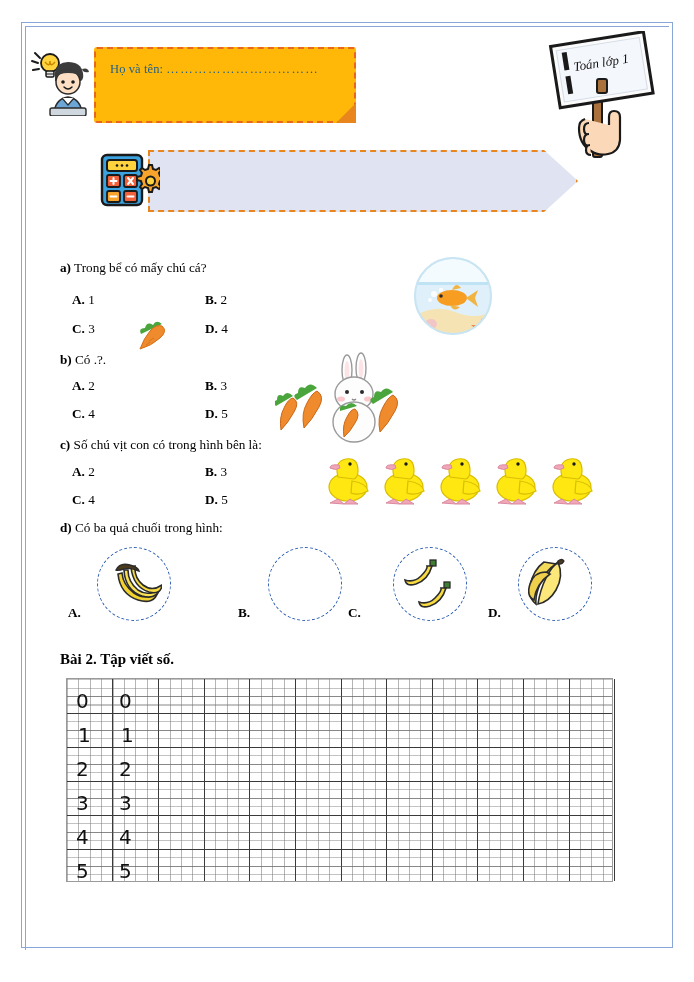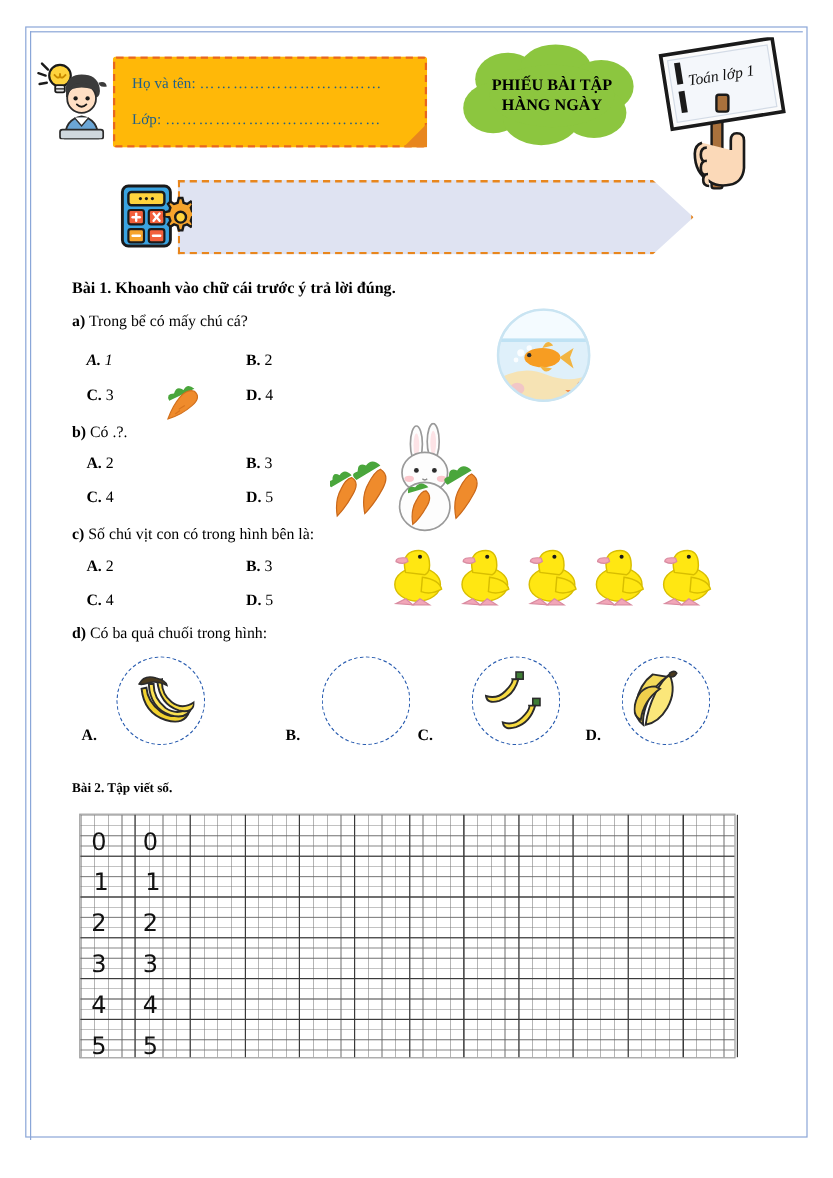--- a/index.html
+++ b/index.html
@@ -158,21 +158,21 @@
   .dlabel {
     position: absolute;
     font-size: 13.2px;
     font-weight: bold;
   }
 
   
   #ex2-title {
     position: absolute;
     left: 60px; top: 651px;
-    font-size: 11px;
+    font-size: 15px;
     font-weight: bold;
   }
   #write-grid {
     position: absolute;
     left: 66px; top: 678px;
     width: 547px; height: 204px;
     border: 1px solid #9a9a9a;
     background-color: #fff;
     background-image:
       
@@ -247,43 +247,22 @@
       <rect x="22" y="60" width="36" height="8" rx="2" fill="#cfd8de" stroke="#2b2b2b" stroke-width="1.4"></rect>
     </svg>
   </div>
 
   <div id="name-box">
     <div class="fold"></div>
     <div class="field-line" id="field-name">
       <span>Họ và tên:</span>
       <span class="dots">……………………………</span>
     </div>
-    <div class="field-line" id="field-class">
-      <span>Lớp:</span>
-      <span class="dots">…………………………………</span>
-    </div>
-  </div>
-
-  <div id="cloud-badge">
-    <svg width="158" height="88" viewBox="0 0 158 88">
-      <g fill="#8cc63f">
-        <ellipse cx="42" cy="30" rx="27" ry="22"></ellipse>
-        <ellipse cx="82" cy="22" rx="30" ry="21"></ellipse>
-        <ellipse cx="120" cy="36" rx="27" ry="22"></ellipse>
-        <ellipse cx="30" cy="54" rx="25" ry="21"></ellipse>
-        <ellipse cx="70" cy="62" rx="32" ry="23"></ellipse>
-        <ellipse cx="114" cy="58" rx="27" ry="21"></ellipse>
-        <ellipse cx="79" cy="44" rx="52" ry="26"></ellipse>
-      </g>
-    </svg>
-    <div id="cloud-text">
-      <span>PHIẾU BÀI TẬP</span>
-      <span>HÀNG NGÀY</span>
-    </div>
-  </div>
+  </div>
+
 
   <div id="sign-badge">
     <svg width="118" height="130" viewBox="0 0 118 130">
 
       <rect x="48" y="60" width="9" height="66" rx="2" fill="#a9713c" stroke="#1a1a1a" stroke-width="2"></rect>
 
       <g transform="rotate(-9 55 40)">
         <rect x="10" y="8" width="94" height="62" fill="#fbfbfb" stroke="#1a1a1a" stroke-width="3"></rect>
         <rect x="15" y="13" width="84" height="52" fill="#f4f7fb" stroke="#d3dbe6" stroke-width="1"></rect>
         <rect x="20" y="16" width="5" height="18" fill="#1a1a1a"></rect>
@@ -328,27 +307,26 @@
       </g>
       <g transform="translate(42,20)">
         <path fill="#f6a42c" stroke="#1a1a1a" stroke-width="2" d="M9 -7 l3 0 l1 4 l3 1 l3 -2 l2 2 l-2 3 l1 3 l4 1 l0 3 l-4 1 l-1 3 l2 3 l-2 2 l-3 -2 l-3 1 l-1 4 l-3 0 l-1 -4 l-3 -1 l-3 2 l-2 -2 l2 -3 l-1 -3 l-4 -1 l0 -3 l4 -1 l1 -3 l-2 -3 l2 -2 l3 2 l3 -1 z"></path>
         <circle cx="10.5" cy="9" r="4.5" fill="#ffd33d" stroke="#1a1a1a" stroke-width="2"></circle>
       </g>
     </svg>
   </div>
   <div id="banner-text">
   </div>
 
-  <div id="ex1-title">Bài 1. Khoanh vào chữ cái trước ý trả lời đúng.</div>
 
   <div class="question" style="top:260px;">
     <b>a)</b>
     <span>Trong bể có mấy chú cá?</span>
   </div>
-  <div class="opt col-left" style="top:292px;font-style:italic;">
+  <div class="opt col-left" style="top:292px;">
     <b>A.</b>
     <span>1</span>
   </div>
   <div class="opt col-right" style="top:292px;">
     <b>B.</b>
     <span>2</span>
   </div>
   <div class="opt col-left" style="top:321px;">
     <b>C.</b>
     <span>3</span>

